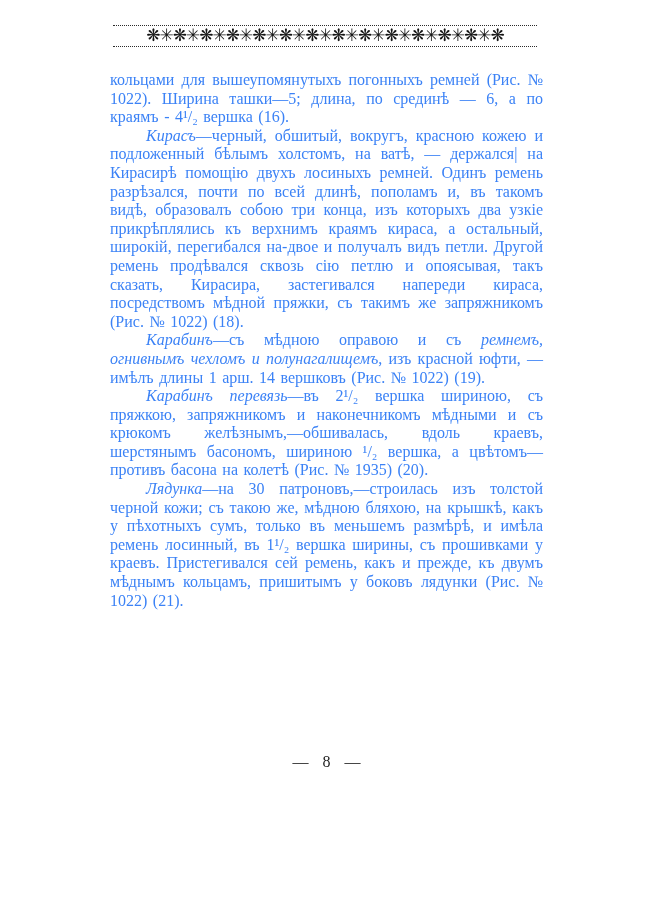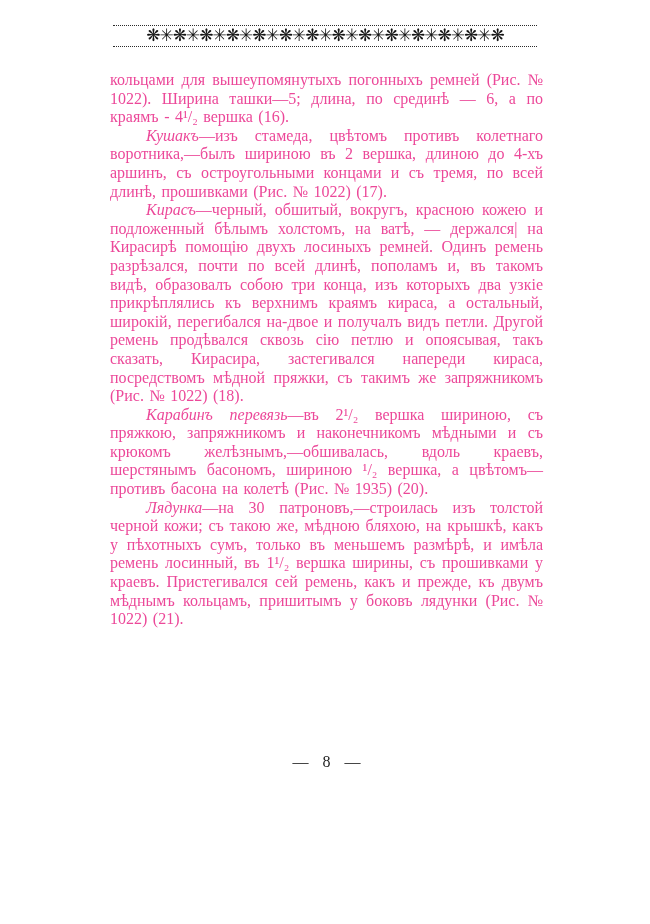--- a/index.html
+++ b/index.html
@@ -35,21 +35,21 @@
   }
   .text-block {
     position: absolute;
     top: 71px;
     left: 110px;
     width: 433px;
     text-align: justify;
     font-size: 16px;
     line-height: 18.6px;
     word-spacing: 1.5px;
-    color: #ec4899;
+    color: #3b82f6;
   }
   .para {
     margin: 0;
     padding: 0;
     text-indent: 36px;
   }
   .para.no-indent {
     text-indent: 0;
   }
   .seg-italic {
@@ -72,21 +72,21 @@
 </style>
 </head>
 <body>
 
 <div class="page">
 
   <div class="ornament">❋✳❋✳❋✳❋✳❋✳❋✳❋✳❋✳❋✳❋✳❋✳❋✳❋✳❋</div>
 
   <div class="text-block">
     <p class="para no-indent"><span class="seg-normal">кольцами для вышеупомянутыхъ погонныхъ ремней (Рис. № 1022). Ширина ташки—5; длина, по срединѣ — 6, а по краямъ - 4¹/₂ вершка (16).</span></p>
-    <p class="para"><span class="seg-italic">Кушакъ</span><span class="seg-normal">—изъ стамеда, цвѣтомъ противъ колетнаго воротника,—былъ шириною въ 2 вершка, длиною до 4-хъ аршинъ, съ остроугольными концами и съ тремя, по всей длинѣ, прошивками (Рис. № 1022) (17).</span></p>
     <p class="para"><span class="seg-italic">Кирасъ</span><span class="seg-normal">—черный, обшитый, вокругъ, красною кожею и подложенный бѣлымъ холстомъ, на ватѣ, — держался| на Кирасирѣ помощію двухъ лосиныхъ ремней. Одинъ ремень разрѣзался, почти по всей длинѣ, пополамъ и, въ такомъ видѣ, образовалъ собою три конца, изъ которыхъ два узкіе прикрѣплялись къ верхнимъ краямъ кираса, а остальный, широкій, перегибался на-двое и получалъ видъ петли. Другой ремень продѣвался сквозь сію петлю и опоясывая, такъ сказать, Кирасира, застегивался напереди кираса, посредствомъ мѣдной пряжки, съ такимъ же запряжникомъ (Рис. № 1022) (18).</span></p>
+    <p class="para"><span class="seg-italic">Карабинъ</span><span class="seg-normal">—съ мѣдною оправою и съ </span><span class="seg-italic">ремнемъ, огнивнымъ чехломъ и полунагалищемъ</span><span class="seg-normal">, изъ красной юфти, — имѣлъ длины 1 арш. 14 вершковъ (Рис. № 1022) (19).</span></p>
     <p class="para"><span class="seg-italic">Карабинъ перевязь</span><span class="seg-normal">—въ 2¹/₂ вершка шириною, съ пряжкою, запряжникомъ и наконечникомъ мѣдными и съ крюкомъ желѣзнымъ,—обшивалась, вдоль краевъ, шерстянымъ басономъ, шириною ¹/₂ вершка, а цвѣтомъ—противъ басона на колетѣ (Рис. № 1935) (20).</span></p>
     <p class="para"><span class="seg-italic">Лядунка</span><span class="seg-normal">—на 30 патроновъ,—строилась изъ толстой черной кожи; съ такою же, мѣдною бляхою, на крышкѣ, какъ у пѣхотныхъ сумъ, только въ меньшемъ размѣрѣ, и имѣла ремень лосинный, въ 1¹/₂ вершка ширины, съ прошивками у краевъ. Пристегивался сей ремень, какъ и прежде, къ двумъ мѣднымъ кольцамъ, пришитымъ у боковъ лядунки (Рис. № 1022) (21).</span></p>
   </div>
 
   <div class="footer">— 8 —</div>
 
 </div>
 
 </body></html>

